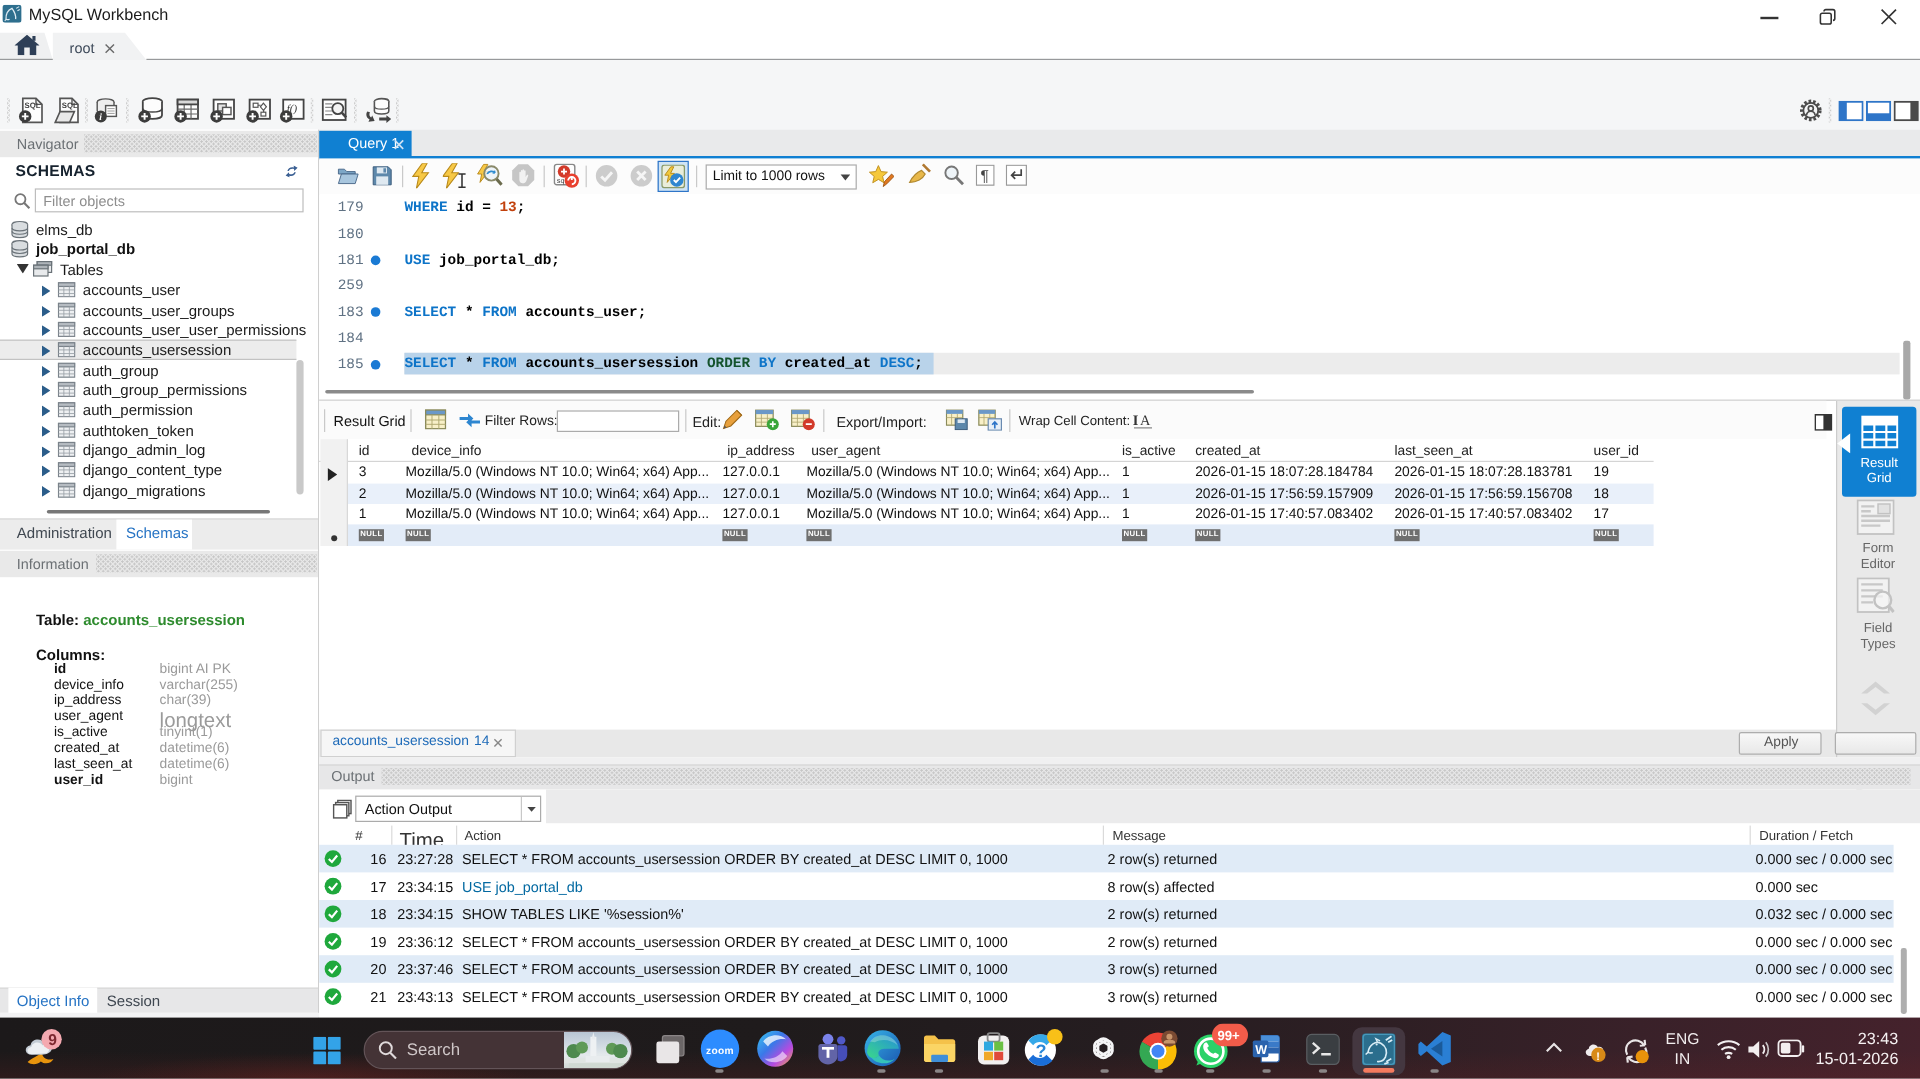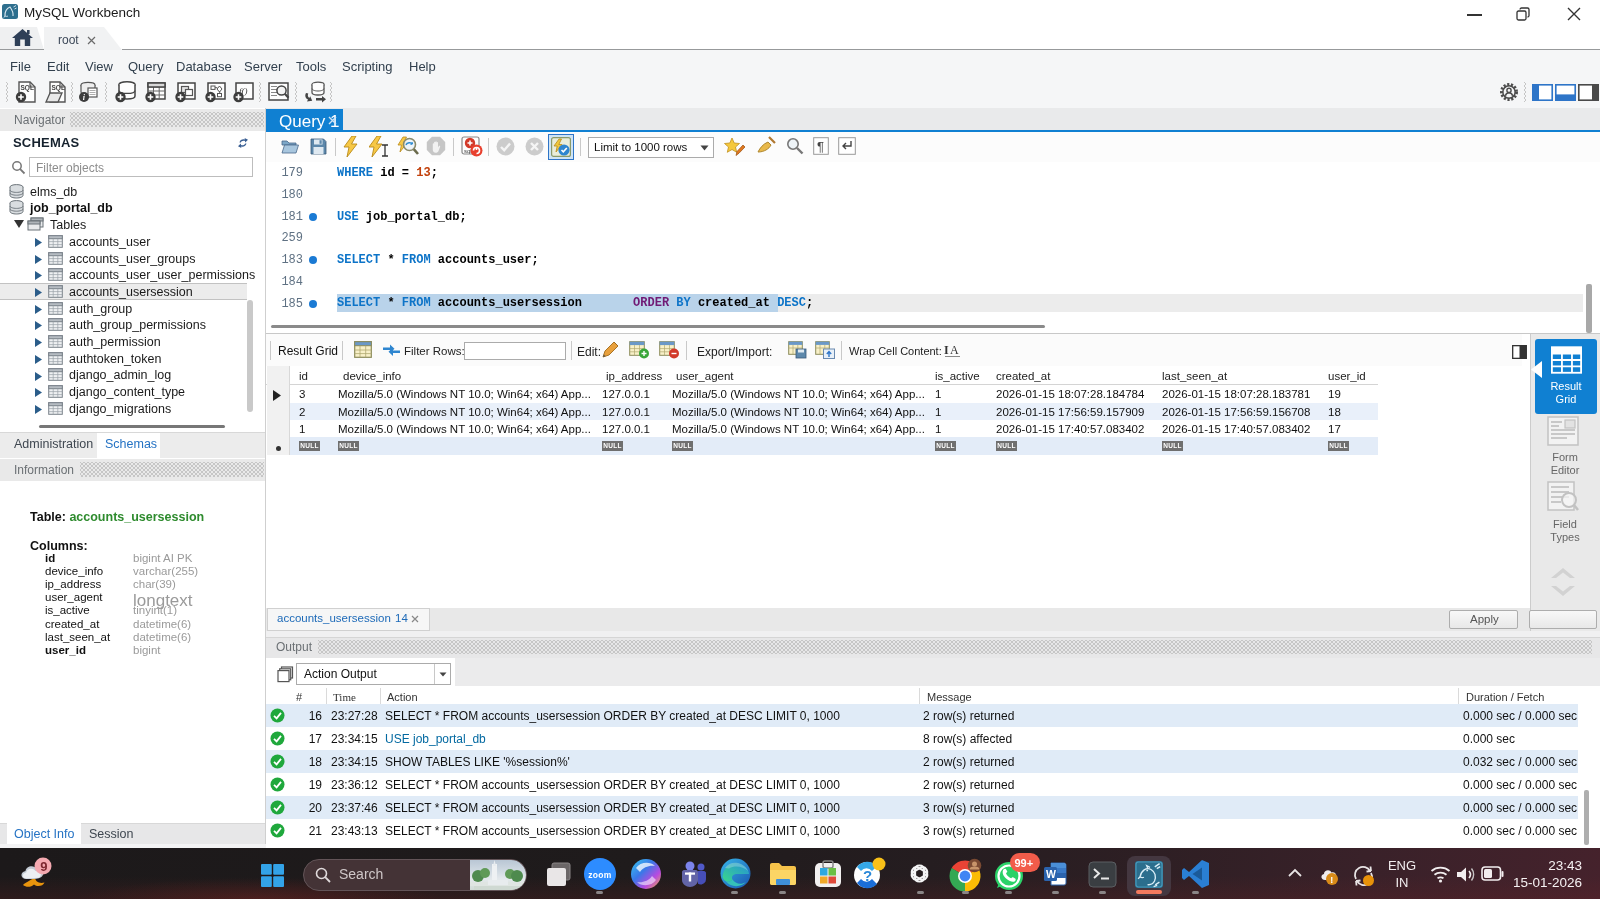--- a/index.html
+++ b/index.html
@@ -42,31 +42,20 @@
 <svg class="abs" style="left:12px;top:29px;" width="21" height="17" viewBox="0 0 21 17">
   <path d="M10.5 0 L21 9 L18.2 9 L18.2 17 L12.8 17 L12.8 10.5 L8.2 10.5 L8.2 17 L2.8 17 L2.8 9 L0 9 Z" fill="#2e3f57"></path>
   <rect x="15" y="1" width="2.6" height="4" fill="#2e3f57"></rect>
 </svg>
 <div class="abs" style="left:58px;top:33px;font-size:12px;color:#3c4858;">root</div>
 <svg class="abs" style="left:87px;top:36px;" width="9" height="9" viewBox="0 0 9 9">
       <path d="M1 1 L8 8 M8 1 L1 8" stroke="#6a6a6a" stroke-width="1.2"></path>
     </svg>
 
 <div class="abs" style="left:0;top:50px;width:1600px;height:58px;background:#f5f6f7;"></div>
-<div class="abs" style="left:0;top:59px;width:1600px;height:16px;font-size:13px;color:#32404e;">
-  <span class="abs" style="left:10px;">File</span>
-  <span class="abs" style="left:47px;">Edit</span>
-  <span class="abs" style="left:85px;">View</span>
-  <span class="abs" style="left:128px;">Query</span>
-  <span class="abs" style="left:176px;">Database</span>
-  <span class="abs" style="left:244px;">Server</span>
-  <span class="abs" style="left:296px;">Tools</span>
-  <span class="abs" style="left:342px;">Scripting</span>
-  <span class="abs" style="left:409px;">Help</span>
-</div>
 
 <div id="maintoolbar">
 
   <div class="abs dots" style="left:6px;top:82px;width:2px;height:20px;"></div>
   <div class="abs dots" style="left:71px;top:82px;width:2px;height:20px;"></div>
   <div class="abs dots" style="left:105px;top:82px;width:2px;height:20px;"></div>
   <div class="abs dots" style="left:259px;top:82px;width:2px;height:20px;"></div>
   <div class="abs dots" style="left:295px;top:82px;width:2px;height:20px;"></div>
   <div class="abs dots" style="left:330px;top:82px;width:2px;height:20px;"></div>
 
@@ -359,21 +348,21 @@
   <div class="abs" style="left:7px;top:823px;width:74px;height:22px;background:#ffffff;"></div>
   <div class="abs" style="left:14px;top:827px;font-size:12.5px;color:#2573c4;">Object Info</div>
   <div class="abs" style="left:89px;top:827px;font-size:12.5px;color:#3f4750;">Session</div>
   <div class="abs" style="left:0;top:844px;width:266px;height:4px;background:#f3f3f4;"></div>
 </div>
 
 <div id="content">
 
   <div class="abs" style="left:266px;top:108px;width:1334px;height:22px;background:#e9eaeb;"></div>
   <div class="abs" style="left:266px;top:109px;width:77px;height:21px;background:#1080d2;"></div>
-  <div class="abs" style="left:279px;top:112px;font-size:17px;color:#ffffff;">Query 1</div>
+  <div class="abs" style="left:290px;top:112px;font-size:12px;color:#ffffff;">Query 1</div>
   <svg class="abs" style="left:328px;top:116px;" width="9" height="9" viewBox="0 0 9 9">
         <path d="M1 1 L8 8 M8 1 L1 8" stroke="#cfe2f4" stroke-width="1.4"></path>
       </svg>
   <div class="abs" style="left:266px;top:130px;width:1334px;height:2.5px;background:#1080d2;"></div>
 
   <div class="abs" style="left:266px;top:132px;width:1334px;height:30px;background:#fcfcfc;"></div>
   <div id="sqltoolbar">
 
     <svg class="abs" style="left:281px;top:139px;" width="18" height="15" viewBox="0 0 18 15">
       <path d="M1 2 H6 L8 4 H15 V6 H1 Z" fill="#7da7c7" stroke="#4a688a" stroke-width="0.8"></path>
@@ -486,21 +475,21 @@
     <div class="abs" style="left:15px;top:113px;width:22px;text-align:right;color:#5f7183;font-weight:normal;">184</div>
     <div class="abs" style="left:15px;top:135px;width:22px;text-align:right;color:#5f7183;font-weight:normal;">185</div>
 
     <div class="abs" style="left:43px;top:51px;width:8px;height:8px;border-radius:50%;background:#1a7ad4;"></div>
     <div class="abs" style="left:43px;top:94px;width:8px;height:8px;border-radius:50%;background:#1a7ad4;"></div>
     <div class="abs" style="left:43px;top:138px;width:8px;height:8px;border-radius:50%;background:#1a7ad4;"></div>
 
     <div class="abs" style="left:71px;top:4px;color:#000;"><span style="color:#0d74c8;">WHERE</span> id = <span style="color:#c2410c;">13</span>;</div>
     <div class="abs" style="left:71px;top:48px;color:#000;"><span style="color:#0d74c8;">USE</span> job_portal_db;</div>
     <div class="abs" style="left:71px;top:91px;color:#000;"><span style="color:#0d74c8;">SELECT</span> * <span style="color:#0d74c8;">FROM</span> accounts_user;</div>
-    <div class="abs" style="left:71px;top:134px;color:#000;"><span style="color:#0d74c8;">SELECT</span> * <span style="color:#0d74c8;">FROM</span> accounts_usersession <span style="color:#701a75;margin-left:44px;">ORDER</span> <span style="color:#0d74c8;">BY</span> created_at <span style="color:#0d74c8;">DESC</span>;</div>
+    <div class="abs" style="left:71px;top:134px;color:#000;"><span style="color:#0d74c8;">SELECT</span> * <span style="color:#0d74c8;">FROM</span> accounts_usersession <span style="color:#14532d;">ORDER</span> <span style="color:#0d74c8;">BY</span> created_at <span style="color:#0d74c8;">DESC</span>;</div>
   </div>
 
   <div class="abs" style="left:271px;top:325px;width:774px;height:3px;background:#8a8a8a;border-radius:1.5px;"></div>
   <div class="abs" style="left:1586px;top:284px;width:6px;height:49px;background:#a8a8a8;border-radius:2px;"></div>
 
   <div id="resultblock">
     <div class="abs" style="left:266px;top:333px;width:1334px;height:1px;background:#c8c8c8;"></div>
 
     <div class="abs" style="left:266px;top:334px;width:1256px;height:32px;background:#fbfbfb;"></div>
     <div class="abs" style="left:278px;top:344px;font-size:12px;font-weight:normal;color:#111;">Result Grid</div>
@@ -677,21 +666,21 @@
     <div class="abs" style="left:304px;top:667px;font-size:12px;color:#111;">Action Output</div>
     <div class="abs" style="left:434px;top:664px;width:1px;height:20px;background:#c8c8c8;"></div>
     <svg class="abs" style="left:439px;top:672px;" width="8" height="5" viewBox="0 0 8 5">
           <path d="M0.5 0.5 H7.5 L4 4.5 Z" fill="#444"></path>
         </svg>
     <div class="abs" style="left:326px;top:688px;width:1px;height:16px;background:#dadada;"></div>
         <div class="abs" style="left:380px;top:688px;width:1px;height:16px;background:#dadada;"></div>
         <div class="abs" style="left:919px;top:688px;width:1px;height:16px;background:#dadada;"></div>
         <div class="abs" style="left:1458px;top:688px;width:1px;height:16px;background:#dadada;"></div>
         <div class="abs" style="left:296px;top:691px;font-size:11px;color:#333;">#</div>
-    <div class="abs" style="left:333px;top:691px;font-size:11px;color:#333;font-family:Liberation Serif, serif;">Time</div>
+    <div class="abs" style="left:333px;top:691px;font-size:17px;color:#333;">Time</div>
     <div class="abs" style="left:387px;top:691px;font-size:11px;color:#333;">Action</div>
     <div class="abs" style="left:927px;top:691px;font-size:11px;color:#333;">Message</div>
     <div class="abs" style="left:1466px;top:691px;font-size:11px;color:#333;">Duration / Fetch</div>
 
     <div class="abs" style="left:266px;top:704px;width:1312px;height:23px;background:#e0ebf7;"></div>
     <svg class="abs" style="left:270px;top:708px;" width="15" height="15" viewBox="0 0 15 15">
           <circle cx="7.5" cy="7.5" r="7" fill="#1fa83c"></circle>
           <path d="M4 7.8 L6.6 10.3 L11 4.9" fill="none" stroke="#fff" stroke-width="1.8"></path>
         </svg>
     <div class="abs" style="left:295px;top:709px;width:27px;text-align:right;font-size:12px;color:#111;">16</div>

